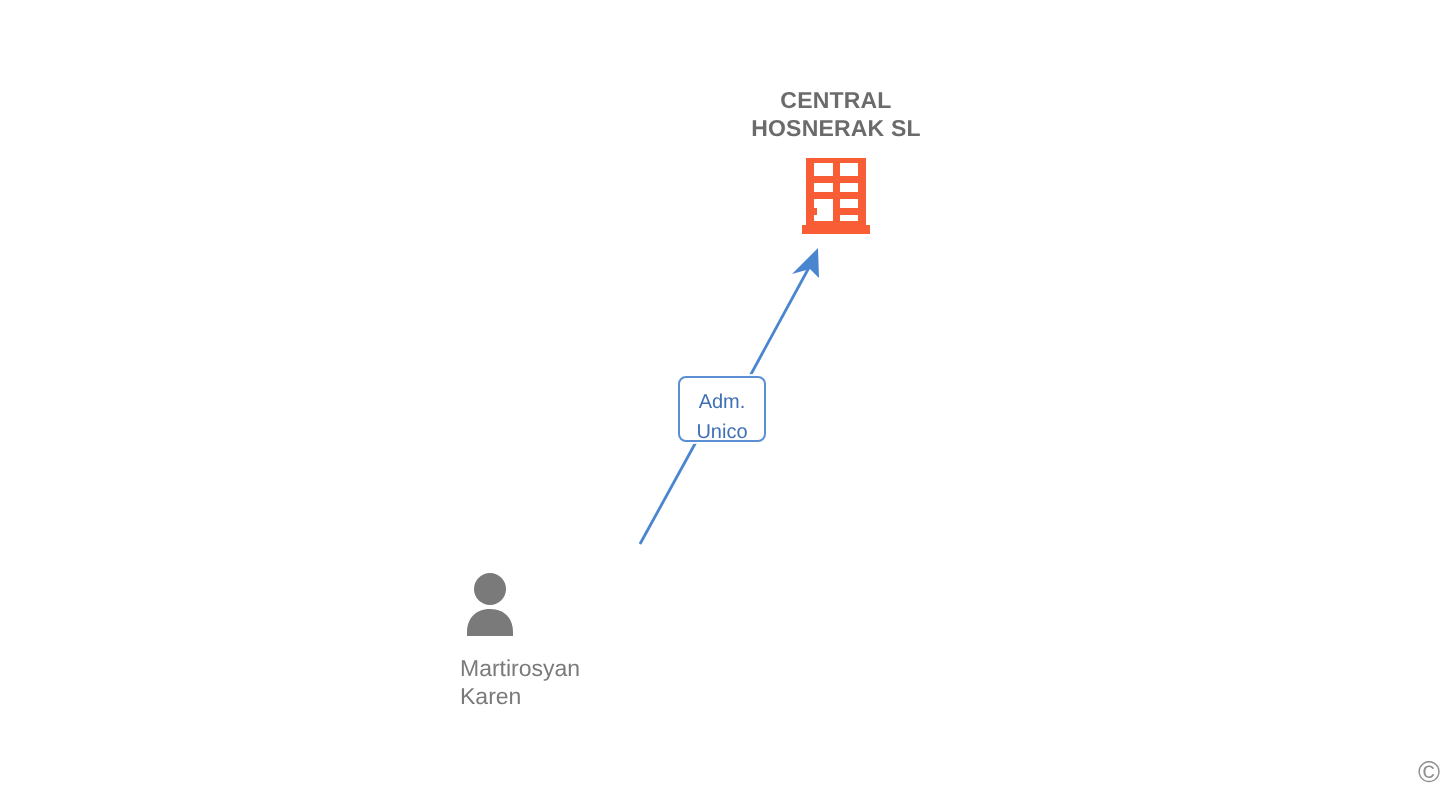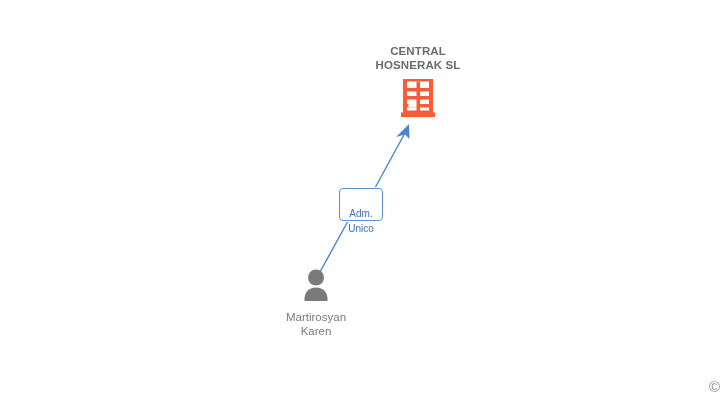--- a/index.html
+++ b/index.html
@@ -47,23 +47,22 @@
   #company-icon {
     margin-top: 7px;
     display: inline-block;
     line-height: 0;
   }
 
   
   #person-node {
     position: absolute;
     left: 230px;
-    top: 269px;
+    top: 286px;
     width: 172px;
-    text-align: center;
   }
   #person-icon {
     display: inline-block;
     line-height: 0;
   }
   #person-name {
     margin-top: 5px;
     font-size: 11.5px;
     color: #7a7a7a;
     line-height: 14px;
@@ -78,21 +77,21 @@
     width: 44px;
     height: 33px;
     box-sizing: border-box;
     border: 1px solid #5b8fd4;
     border-radius: 4px;
     background: #ffffff;
     color: #3f6fb5;
     font-size: 10px;
     line-height: 15px;
     text-align: center;
-    padding-top: 17px;
+    padding-top: 5px;
     white-space: pre-line;
     box-shadow: 0 0 0 1px rgba(255,255,255,0.9);
   }
 
   
   #watermark {
     position: absolute;
     right: 8px;
     bottom: 6px;
     display: flex;

